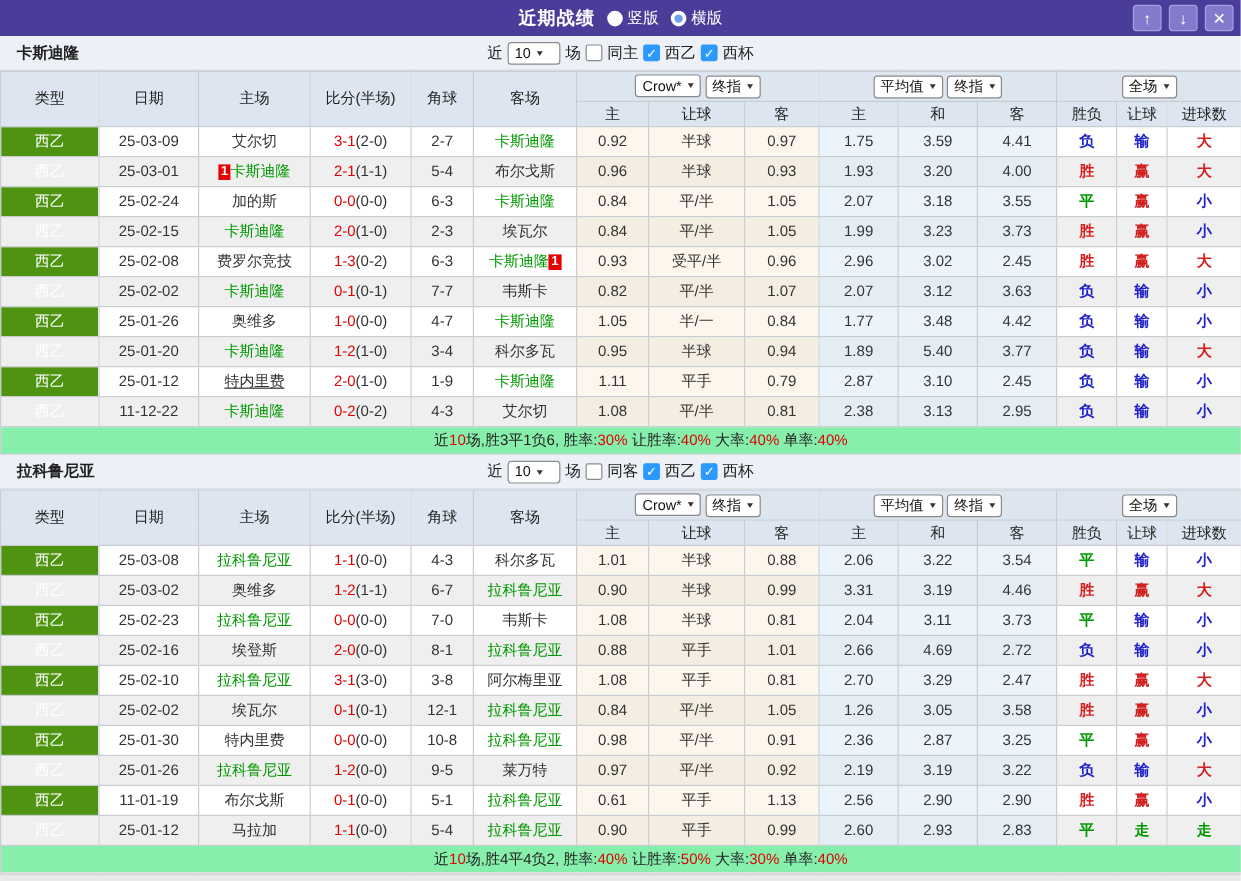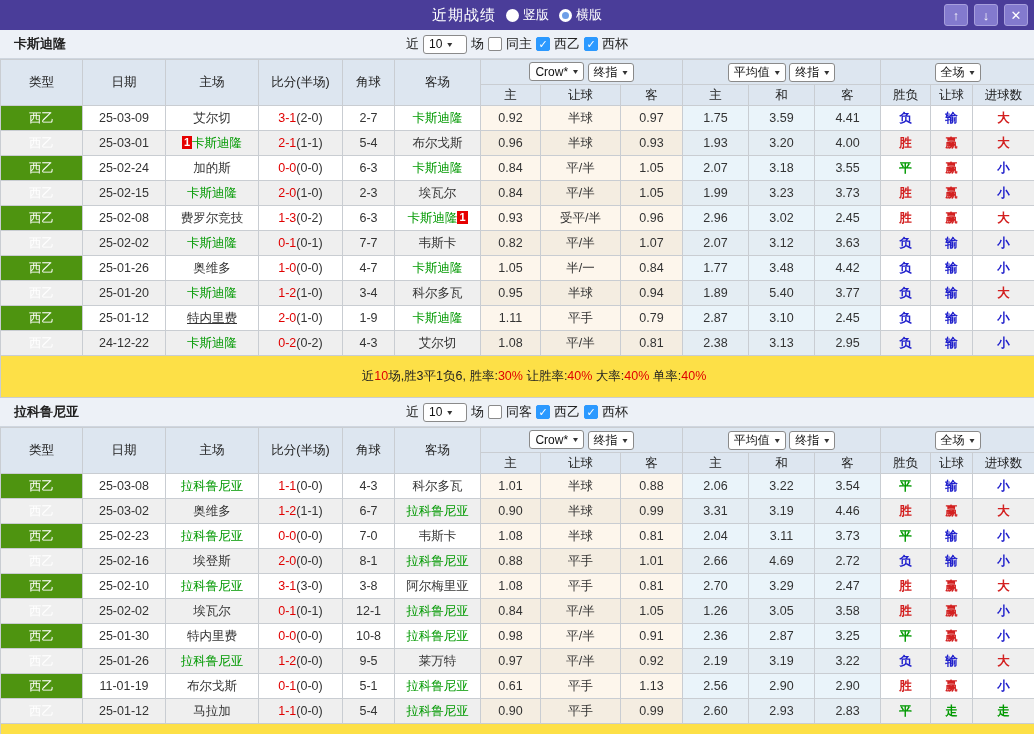--- a/index.html
+++ b/index.html
@@ -3,21 +3,21 @@
 <meta charset="utf-8">
 <style>
   * { margin:0; padding:0; box-sizing:border-box; }
   html,body { background:#fff; }
   body { font-family:"Liberation Sans","DejaVu Sans",sans-serif; width:1034px; }
   .app { width:1034px; }
 
   
   .titlebar { position:relative; height:30px; background:var(--purple); display:flex; align-items:center; justify-content:center; }
   .title-center { display:flex; align-items:center; gap:10px; }
-  .tb-title { color:#fff; font-weight:normal; font-size:15px; letter-spacing:1px; }
+  .tb-title { color:#fff; font-weight:bold; font-size:15px; letter-spacing:1px; }
   .radio-opt { display:flex; align-items:center; gap:4px; color:#fff; font-size:13px; cursor:pointer; }
   .radio { width:13px; height:13px; border-radius:50%; display:inline-block; }
   .radio.sel { background:#fff; }
   .radio.unsel { border:3px solid #fff; background:#6f9fe8; }
   .tb-buttons { position:absolute; right:6px; top:4px; display:flex; gap:6px; }
   .tb-btn { width:24px; height:22px; background:var(--btnpurple); border:1px solid #a79fdd; border-radius:3px; color:#fff; font-size:13px; font-weight:bold; display:flex; align-items:center; justify-content:center; cursor:pointer; line-height:1; }
 
   
   .sec-head { height:29px; background:#edf1f7; border-bottom:1px solid #cfd6df; display:flex; align-items:center; position:relative; }
   .team-name { position:absolute; left:14px; font-weight:bold; font-size:13px; color:#222; }
@@ -34,21 +34,21 @@
   th,td { border:1px solid #c9cdd2; text-align:center; overflow:hidden; white-space:nowrap; }
   thead th { background:#dde6f0; font-weight:normal; color:#222; height:21px; }
   thead tr.grp th { height:25px; }
   tbody td { height:25px; color:#333; background:#fff; }
   tbody tr:nth-child(even) td { background:#efefef; }
   tbody td.cream { background:#fdf6ec; }
   tbody tr:nth-child(even) td.cream { background:#f4ede1; }
   tbody td.avgb { background:#eaf4fa; }
   tbody tr:nth-child(even) td.avgb { background:#e4edf3; }
   tbody td.league { background:var(--green); color:#fff; }
-  tfoot td { height:42px; font-size:12.5px; color:#222; background:#fde047;padding-left:33px; }
+  tfoot td { height:23px; font-size:12.5px; color:#222; background:#86efac;padding-left:33px; }
   .t-green { color:var(--teamgreen); }
   .u-line { text-decoration:underline; }
   .ft { color:var(--scorered); }
   .ht { color:#333; }
   .badge1 { display:inline-block; background:#e60000; color:#fff; font-size:11px; font-weight:bold; padding:0 2px; line-height:13px; vertical-align:1px; }
   .red { color:var(--scorered); }
   .bottom-strip { height:8px; background:#e9e9e9; border-top:1px solid #cfcfcf; }
 </style>
 </head>
 <body>
@@ -297,21 +297,21 @@
             <td class="cream">0.79</td>
             <td class="avgb">2.87</td>
             <td class="avgb">3.10</td>
             <td class="avgb">2.45</td>
             <td style="color: rgb(32, 32, 204); font-weight: bold;">负</td>
             <td style="color: rgb(32, 32, 204); font-weight: bold;">输</td>
             <td style="color: rgb(32, 32, 204); font-weight: bold;">小</td>
           </tr>
           <tr>
             <td class="league">西乙</td>
-            <td>24-12-22</td>
+            <td>11-12-22</td>
             <td><span class="t-green ">卡斯迪隆</span></td>
             <td><span class="ft">0-2</span><span class="ht">(0-2)</span></td>
             <td>4-3</td>
             <td><span>艾尔切</span></td>
             <td class="cream">1.08</td>
             <td class="cream">平/半</td>
             <td class="cream">0.81</td>
             <td class="avgb">2.38</td>
             <td class="avgb">3.13</td>
             <td class="avgb">2.95</td>

